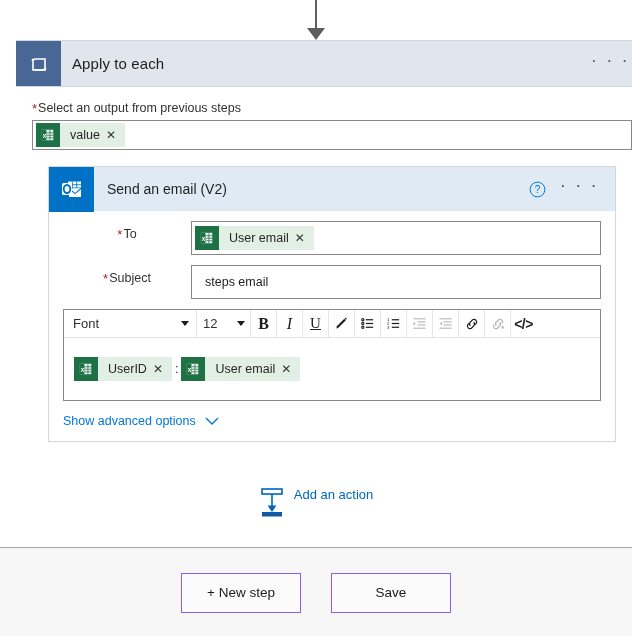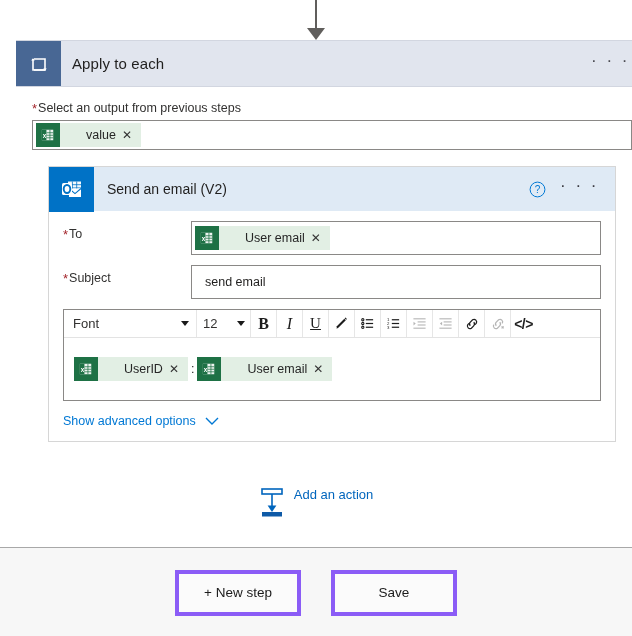--- a/index.html
+++ b/index.html
@@ -105,21 +105,20 @@
     height: 24px;
     background: #1e7145;
     display: flex;
     align-items: center;
     justify-content: center;
     flex: 0 0 24px;
   }
   .token-txt {
     padding: 0 6px 0 10px;
     white-space: nowrap;
-    margin-left: 16px;
   }
   .token-x {
     font-size: 12px;
     color: #333;
     padding-right: 9px;
     cursor: pointer;
     line-height: 1;
   }
 
   
@@ -162,20 +161,21 @@
     line-height: 8px;
     padding-bottom: 6px;
   }
 
   
   .card-body { padding: 0 0 0 0; }
   .row {
     display: flex;
     align-items: flex-start;
     padding: 10px 14px 0 14px;
+    text-align: center;
   }
   .row-label {
     width: 128px;
     flex: 0 0 128px;
     font-size: 12.5px;
     color: #323130;
     padding-top: 6px;
   }
   .row-field { flex: 1 1 auto; }
 
@@ -301,21 +301,21 @@
     border-top: 1px solid #a8a8a8;
     display: flex;
     align-items: center;
     justify-content: center;
     gap: 30px;
   }
   .btn {
     min-width: 118px;
     height: 38px;
     background: #fbfbfb;
-    border: 4px solid #8b5cf6;
+    border: 1px solid #8b5cf6;
     font-family: "Liberation Sans", sans-serif;
     font-size: 13.5px;
     color: #1b1b1b;
     display: flex;
     align-items: center;
     justify-content: center;
     cursor: pointer;
   }
 </style>
 </head>
@@ -419,21 +419,21 @@
                 <span class="token-x">✕</span>
               </span>
             </div>
           </div>
         </div>
 
         <div class="row">
           <div class="row-label"><span class="req">*</span><span>Subject</span></div>
           <div class="row-field">
             <div class="input-box">
-              <span class="input-text">send email</span>
+              <span class="input-text">steps email</span>
             </div>
           </div>
         </div>
 
         <div class="row">
           <div class="row-field">
             <div class="rte">
 
               <div class="rte-toolbar">
                 <div class="tb-select font">

